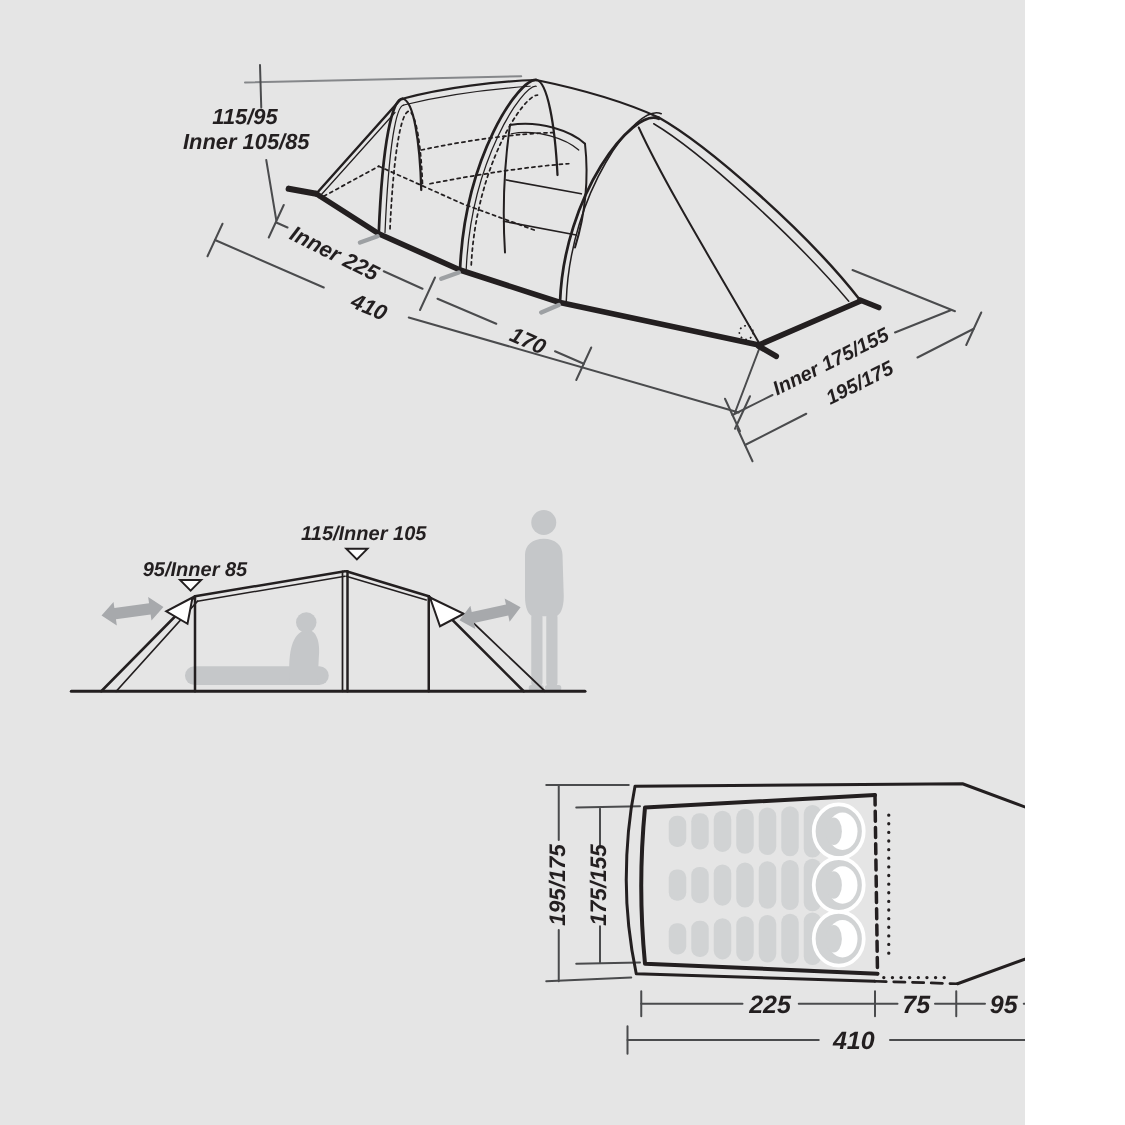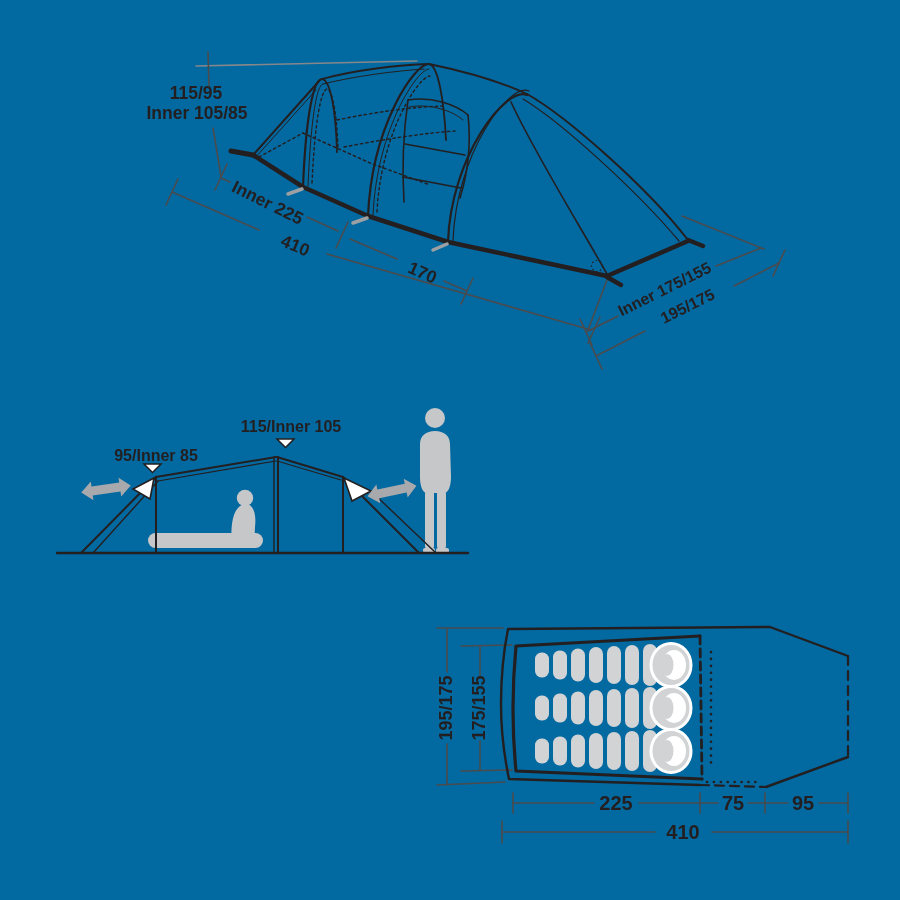--- a/index.html
+++ b/index.html
@@ -1,16 +1,16 @@
 <!DOCTYPE html>
 <html><head>
 <meta charset="utf-8">
 <style>
   html,body{margin:0;padding:0;background:#ffffff;}
-  .canvas{position:relative;width:900px;height:900px;background:#0369a1;overflow:hidden;}
+  .canvas{position:relative;width:820px;height:900px;background:#e5e5e5;overflow:hidden;font-style:italic;}
   svg{display:block;}
   text{font-family:"Liberation Sans","DejaVu Sans",sans-serif;font-weight:700;fill:#231f20;}
   .s16{font-size:16px}.s17{font-size:17.5px}.s18{font-size:18px}.s20{font-size:20px}
   .mid{text-anchor:middle}
   .ink{stroke:#231f20;fill:none;stroke-linecap:round;stroke-linejoin:round}
   .dim{stroke:#4a4b4d;fill:none;stroke-width:1.6;stroke-linecap:round}
   .ref{stroke:#85878a;fill:none;stroke-width:1.6;stroke-linecap:round}
   .dot{stroke:#231f20;fill:none;stroke-width:1.4;stroke-dasharray:2.5 3;stroke-linecap:round}
 </style>
 </head>

